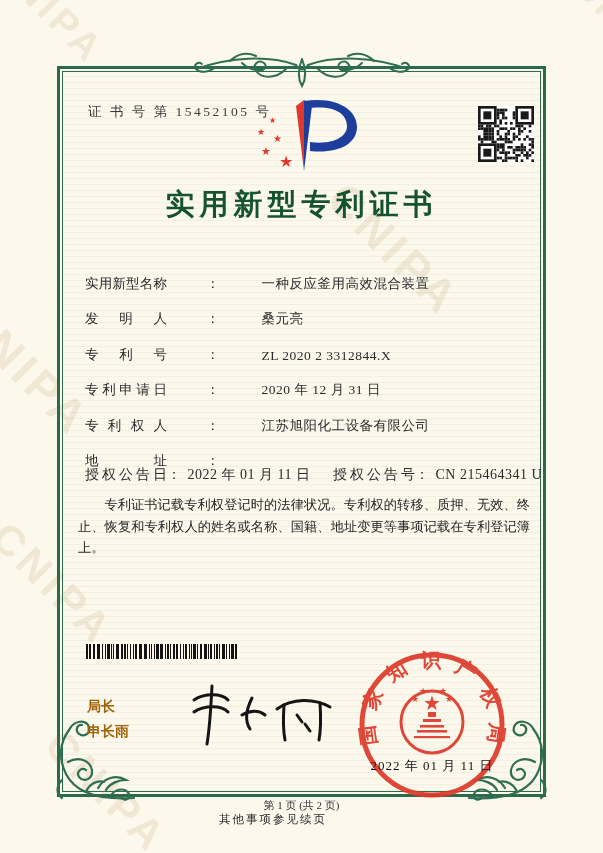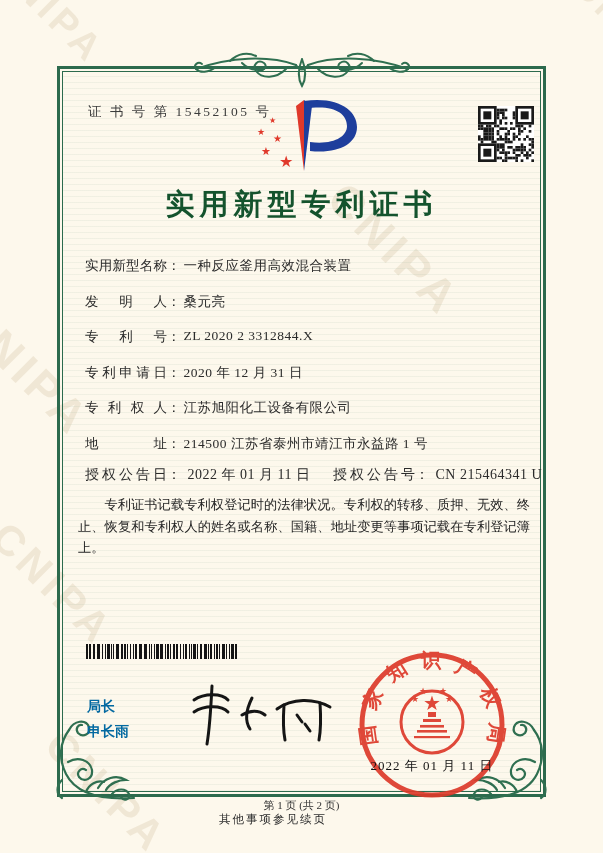--- a/index.html
+++ b/index.html
@@ -37,34 +37,34 @@
   
   .cert-no{position:absolute; z-index:2; left:88px; top:103px; font-size:13.5px; letter-spacing:2.5px; color:#3c3c3c;}
   .logo{position:absolute; z-index:2; left:243px; top:95px; width:122px; height:86px;}
   .qr{position:absolute; z-index:2; left:478px; top:106px; width:56px; height:56px; background:#fff;}
   .title{
     position:absolute; z-index:2; left:57px; width:489px; top:185px;
     text-align:center; font-size:29px; font-weight:bold; letter-spacing:5px; color:#14532d;
   }
   
   .fields{position:absolute; z-index:2; left:85px; top:257px; width:445px; font-size:13.5px;}
-  .field-row{height:35.5px; display:flex; align-items:flex-start; white-space:nowrap;}
+  .field-row{height:35.5px; display:flex; align-items:flex-end; white-space:nowrap;gap:39px;}
   .flabel{display:inline-block; width:82px; text-align:justify; text-align-last:justify;}
   .fcolon{margin:0 3px 0 0;}
   .fvalue{letter-spacing:.5px;}
   .grant-row{position:absolute; z-index:2; left:85px; top:466px; width:445px; font-size:14px; white-space:nowrap;}
   .grant-no{position:absolute; left:248px; top:0; white-space:nowrap;}
   
   .paras{position:absolute; z-index:2; left:78px; top:494px; width:452px;
     font-size:13.2px; line-height:21.5px; text-align:justify; color:#242424;}
   .paras p{margin:0; text-indent:2em;}
   
   .barcode{position:absolute; z-index:2; left:86px; top:644px; width:152px; height:15px;}
   .signer{position:absolute; z-index:2; left:87px; top:694px;
-    font-family:"Liberation Sans","DejaVu Sans",sans-serif; font-weight:bold; font-size:14px; color:#0369a1; line-height:25px;}
+    font-family:"Liberation Sans","DejaVu Sans",sans-serif; font-weight:bold; font-size:14px; color:#a16207; line-height:25px;}
   .signature{position:absolute; z-index:3; left:182px; top:682px; width:155px; height:68px;}
   .seal{position:absolute; z-index:3; left:357px; top:650px; width:150px; height:150px; opacity:.92;}
   .seal-date{position:absolute; z-index:4; left:357px; top:757px; width:150px;
     text-align:center; font-size:13px; letter-spacing:1px; color:#141414;}
   .page-num{position:absolute; z-index:2; left:57px; width:489px; top:774px; text-align:center; font-size:11px; color:#333;margin-top:24px;}
   .note{position:absolute; z-index:2; left:0; width:546px; top:812px; text-align:center; font-size:11.5px; letter-spacing:2px; color:#2e2e2e;}
 </style>
 </head>
 <body>
 
@@ -317,21 +317,20 @@
       <span class="fvalue">2020 年 12 月 31 日</span>
     </div>
     <div class="field-row">
       <span class="flabel">专利权人</span>
         <span class="fcolon">：</span>
       <span class="fvalue">江苏旭阳化工设备有限公司</span>
     </div>
     <div class="field-row">
       <span class="flabel">地址</span>
         <span class="fcolon">：</span>
-      <span class="fvalue">214500 江苏省泰州市靖江市永益路 1 号</span>
     </div>
   </div>
 
   <div class="grant-row">
     <span>
       <span class="flabel">授权公告日</span><span class="fcolon">：</span>
       <span class="fvalue">2022 年 01 月 11 日</span>
     </span>
     <span class="grant-no">
       <span class="flabel">授权公告号</span><span class="fcolon">：</span>

